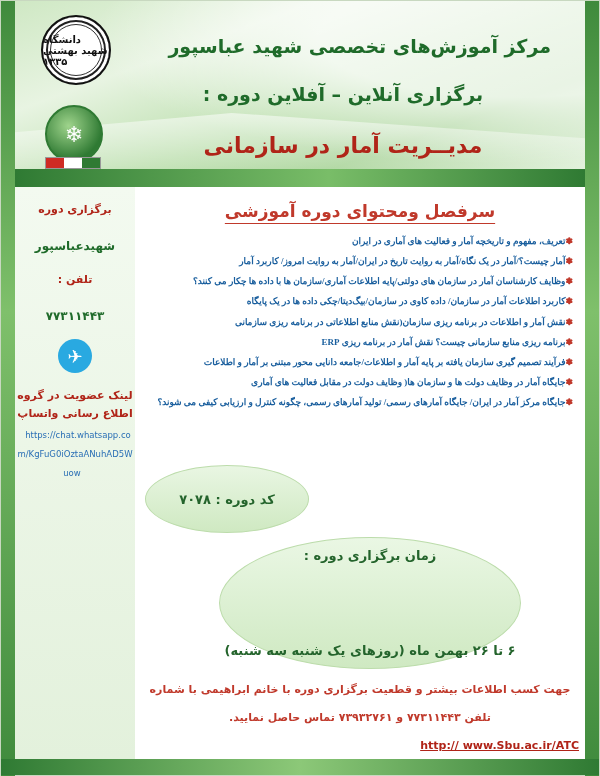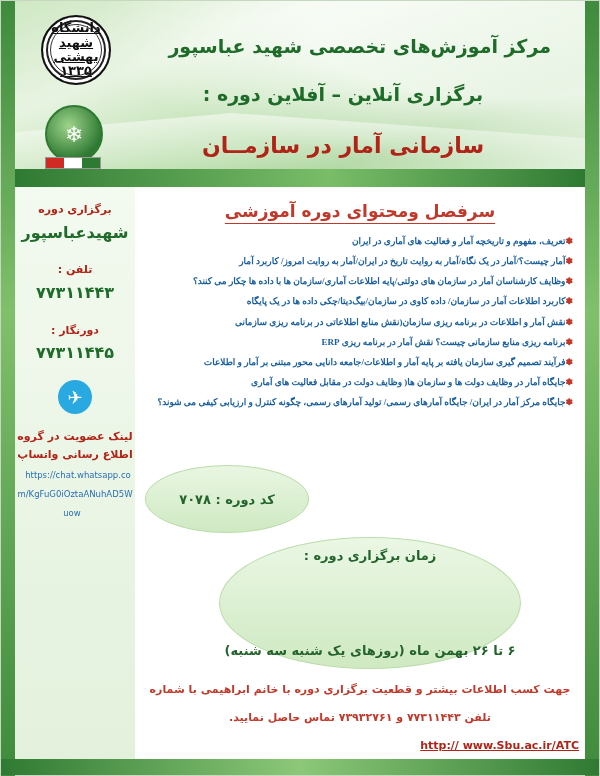--- a/index.html
+++ b/index.html
@@ -72,21 +72,21 @@
     background:#ffffff;
     border:2px solid #111;
     box-shadow:inset 0 0 0 3px #fff, inset 0 0 0 5px #222;
     overflow:hidden;
   }
   .seal .ring{
     position:absolute;inset:7px;border-radius:50%;border:1px solid #333;
   }
   .seal .txt{
     position:absolute;inset:0;display:flex;align-items:center;justify-content:center;
-    font-size:13px;color:#111;text-align:center;line-height:1.1;font-weight:bold;text-decoration:underline;
+    font-size:10px;color:#111;text-align:left;line-height:1.1;font-weight:bold;
   }
   .logo2{
     position:absolute;left:30px;top:104px;width:54px;height:54px;
     border-radius:50%;
     background:radial-gradient(circle at 40% 35%,#9fd48c,#2f7a33 70%);
     border:2px solid #2f7a33;
     display:flex;align-items:center;justify-content:center;
     color:#fff;font-size:22px;
   }
   .logo2-sub{
@@ -100,22 +100,23 @@
     position:absolute;left:14px;top:186px;width:120px;bottom:16px;
     background:linear-gradient(180deg,#f3faf0,#e3f1dc);
     border-right:1px solid #cfe3c6;
     text-align:center;
   }
   .sb-block{margin-top:14px;}
   .sb-title{
     color:#b02418;font-size:11px;font-weight:bold;line-height:1.6;
   }
   .sb-value{
-    color:#1f6b2a;font-size:16px;font-weight:bold;line-height:1.8;
+    color:#1f6b2a;font-size:12px;font-weight:bold;line-height:1.8;
     direction:ltr;
+    margin-top:17px;
   }
   .sb-value.rtl{direction:rtl;}
   .telegram{
     margin:12px auto 4px auto;width:34px;height:34px;border-radius:50%;
     background:#29a9e1;display:flex;align-items:center;justify-content:center;
     color:#fff;font-size:18px;
   }
   .sb-link{
     color:#2a6fb5;font-size:8.5px;line-height:1.5;word-break:break-all;
     direction:ltr;padding:0 6px;
@@ -199,38 +200,34 @@
     <div class="seal">
       <div class="ring"></div>
       <div class="txt">دانشگاه شهید بهشتی ۱۳۳۵</div>
     </div>
 
     <div class="logo2">❄</div>
     <div class="logo2-sub"></div>
 
     <div class="h-line1">مرکز آموزش‌های تخصصی شهید عباسپور</div>
     <div class="h-line2">برگزاری آنلاین – آفلاین دوره :</div>
-    <div class="h-line3">سازمانی آمار در سازمــان</div>
+    <div class="h-line3">مدیــریت آمار در سازمانی</div>
   </div>
 
   <div class="sidebar">
     <div class="sb-block">
       <div class="sb-title">برگزاری دوره</div>
       <div class="sb-value rtl">شهیدعباسپور</div>
     </div>
 
     <div class="sb-block">
       <div class="sb-title">تلفن :</div>
       <div class="sb-value rtl">۷۷۳۱۱۴۴۳</div>
     </div>
 
-    <div class="sb-block">
-      <div class="sb-title">دورنگار :</div>
-      <div class="sb-value rtl">۷۷۳۱۱۴۴۵</div>
-    </div>
 
     <div class="telegram">✈</div>
 
     <div class="sb-block">
       <div class="sb-title">لینک عضویت در گروه اطلاع رسانی واتساپ</div>
       <a class="sb-link">https://chat.whatsapp.com/KgFuG0iOztaANuhAD5Wuow</a>
     </div>
   </div>
 
   <div class="main">

